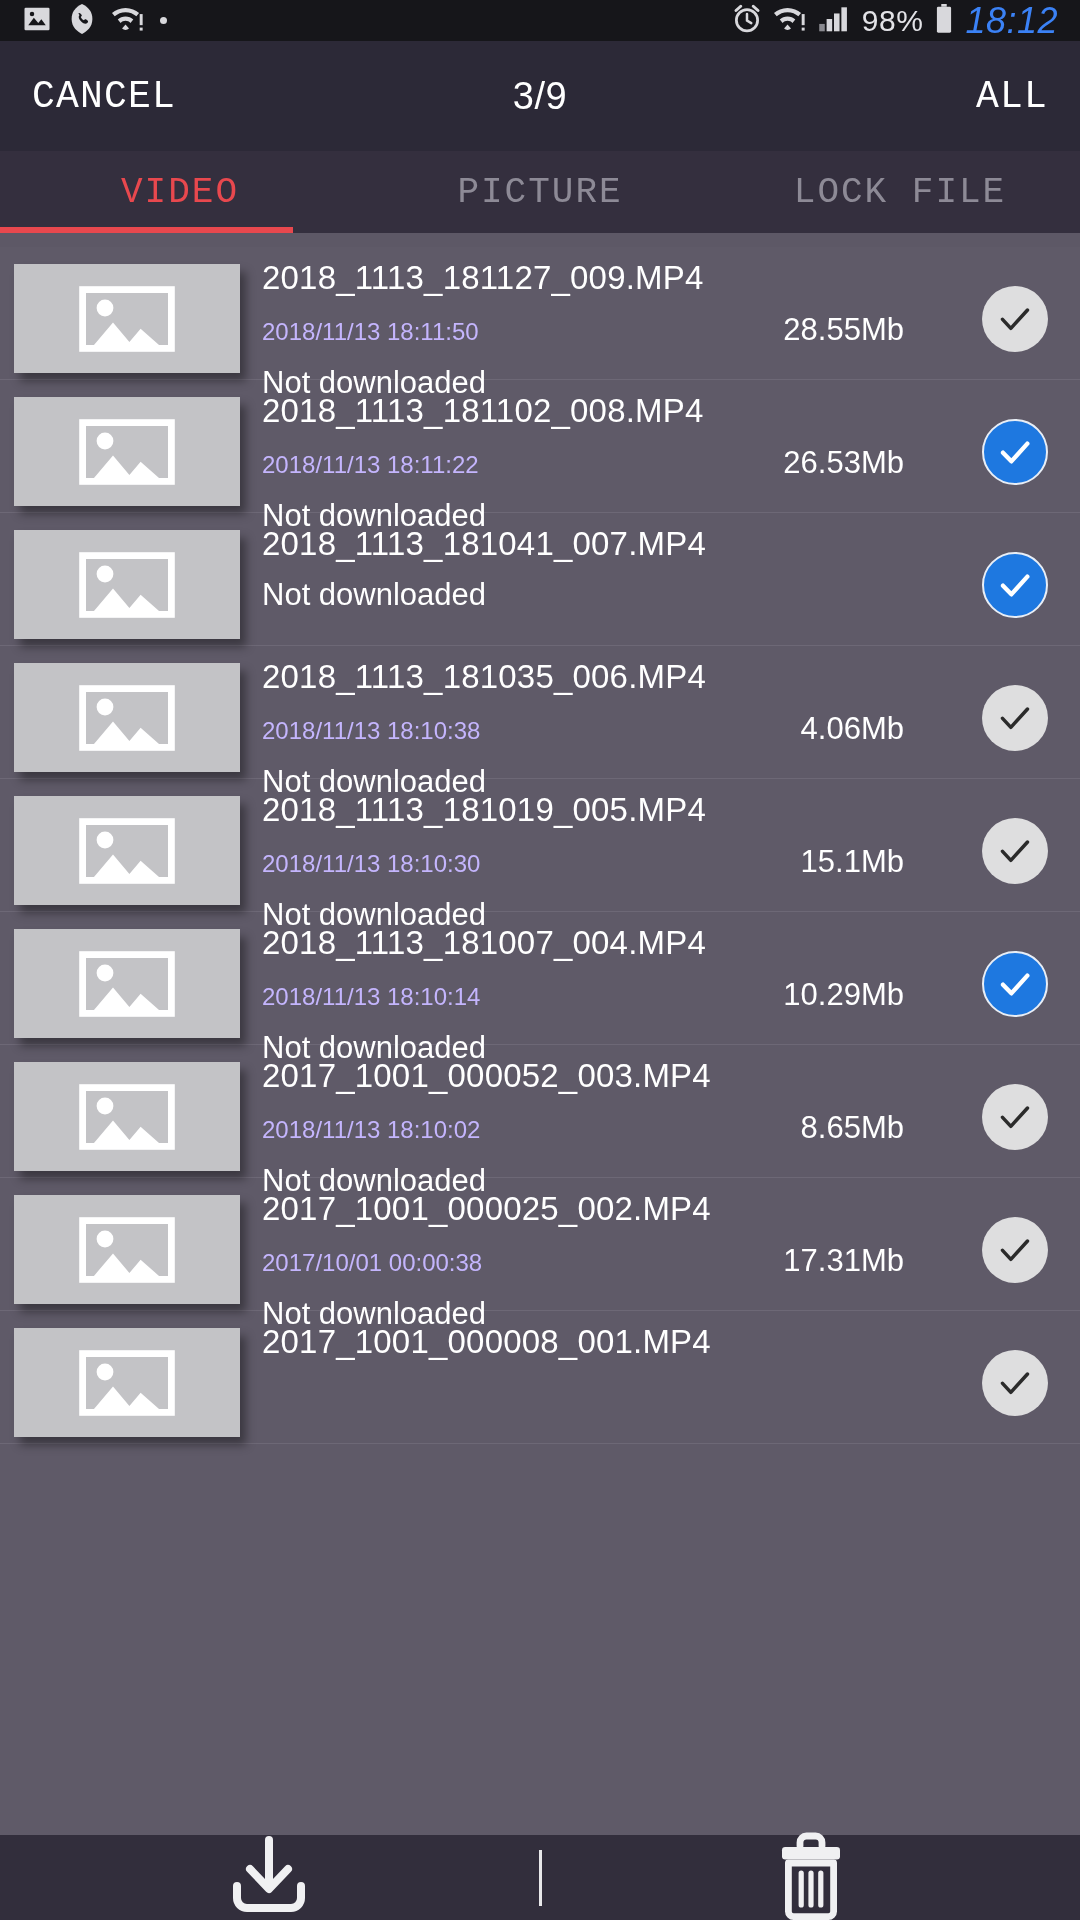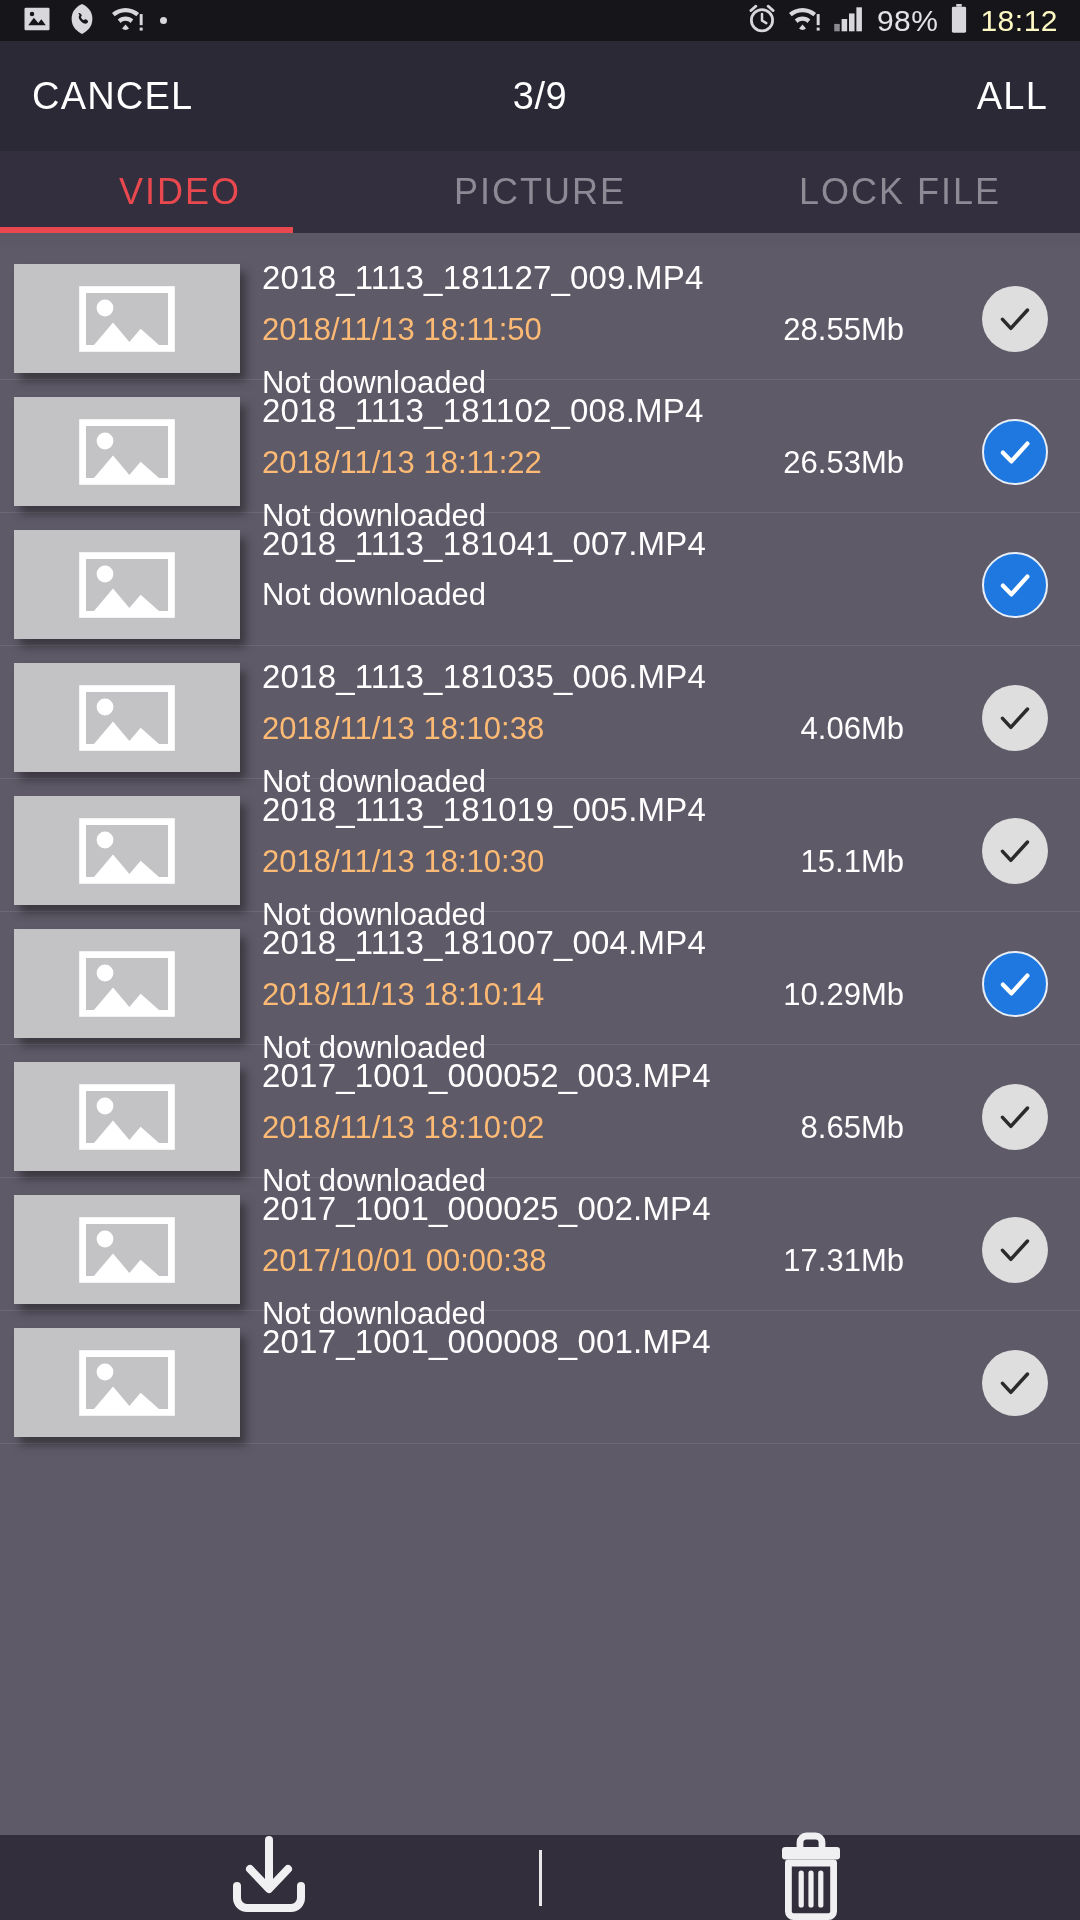--- a/index.html
+++ b/index.html
@@ -13,42 +13,42 @@
 
   
   .statusbar{
     height:41px; background:#16161a; display:flex; align-items:center;
     padding:0 22px; color:#d8d8dc;
   }
   .sb-left{ display:flex; align-items:center; gap:16px; }
   .sb-right{ margin-left:auto; display:flex; align-items:center; gap:12px; }
   .sb-icon{ display:block; }
   .sb-batt-pct{ font-size:30px; letter-spacing:0.5px; color:#e3e3e7; font-weight:400; }
-  .sb-clock{ font-size:30px; color:#fef9c3; letter-spacing:0.5px; }
+  .sb-clock{ font-size:36px; color:#3b82f6; letter-spacing:0.5px;font-style:italic; }
   .dot{ width:7px; height:7px; border-radius:50%; background:#d8d8dc; }
 
   
   .header{
     height:110px; background:#2c2937; display:flex; align-items:center;
     padding:0 32px; position:relative;
   }
-  .hdr-btn{ color:#ffffff; font-size:38px; letter-spacing:1.2px; }
+  .hdr-btn{ color:#ffffff; font-size:38px; letter-spacing:1.2px;font-family:Liberation Mono, monospace; }
   .hdr-title{
     position:absolute; left:0; right:0; text-align:center;
     color:#ffffff; font-size:38px; letter-spacing:0.5px;
   }
   .hdr-right{ margin-left:auto; position:relative; z-index:2; }
 
   
   .tabs{
     height:82px; background:#342f3e; display:flex; position:relative;
   }
   .tab{
     flex:1; display:flex; align-items:center; justify-content:center;
-    font-size:36px; letter-spacing:2px; color:#8d8a96;
+    font-size:36px; letter-spacing:2px; color:#8d8a96;font-family:Liberation Mono, monospace;
   }
   .tab.active{ color:#f0494f; }
   .tab-underline{
     position:absolute; bottom:0; left:0; width:293px; height:6px; background:#e8484e;
   }
 
   
   .list{
     position:absolute; top:247px; left:0; right:0; bottom:85px;
     background:#5f5a68; overflow:hidden;
@@ -61,21 +61,21 @@
   .thumb-wrap{ width:240px; flex:0 0 240px; padding-left:14px; padding-top:5px; }
   .thumb{
     width:226px; height:109px; background:#c3c3c6;
     box-shadow:6px 8px 9px rgba(0,0,0,0.38);
     display:flex; align-items:center; justify-content:center;
   }
   .thumb svg{ display:block; }
   .info{ flex:1; padding-left:22px; padding-right:14px; padding-top:2px; }
   .fname{ color:#ffffff; font-size:33px; line-height:1.0; letter-spacing:0.2px; }
   .meta{ display:flex; align-items:baseline; margin-top:18px; }
-  .date{ color:#fdba74; font-size:31px; }
+  .date{ color:#c4b5fd; font-size:24px; }
   .size{ color:#ffffff; font-size:31px; margin-left:auto; padding-right:32px; }
   .status{ color:#ffffff; font-size:31px; margin-top:17px; }
   .check-wrap{
     width:130px; flex:0 0 130px; display:flex; align-items:center;
     justify-content:center; height:120px;
   }
   .check{
     width:66px; height:66px; border-radius:50%;
     display:flex; align-items:center; justify-content:center;
   }

